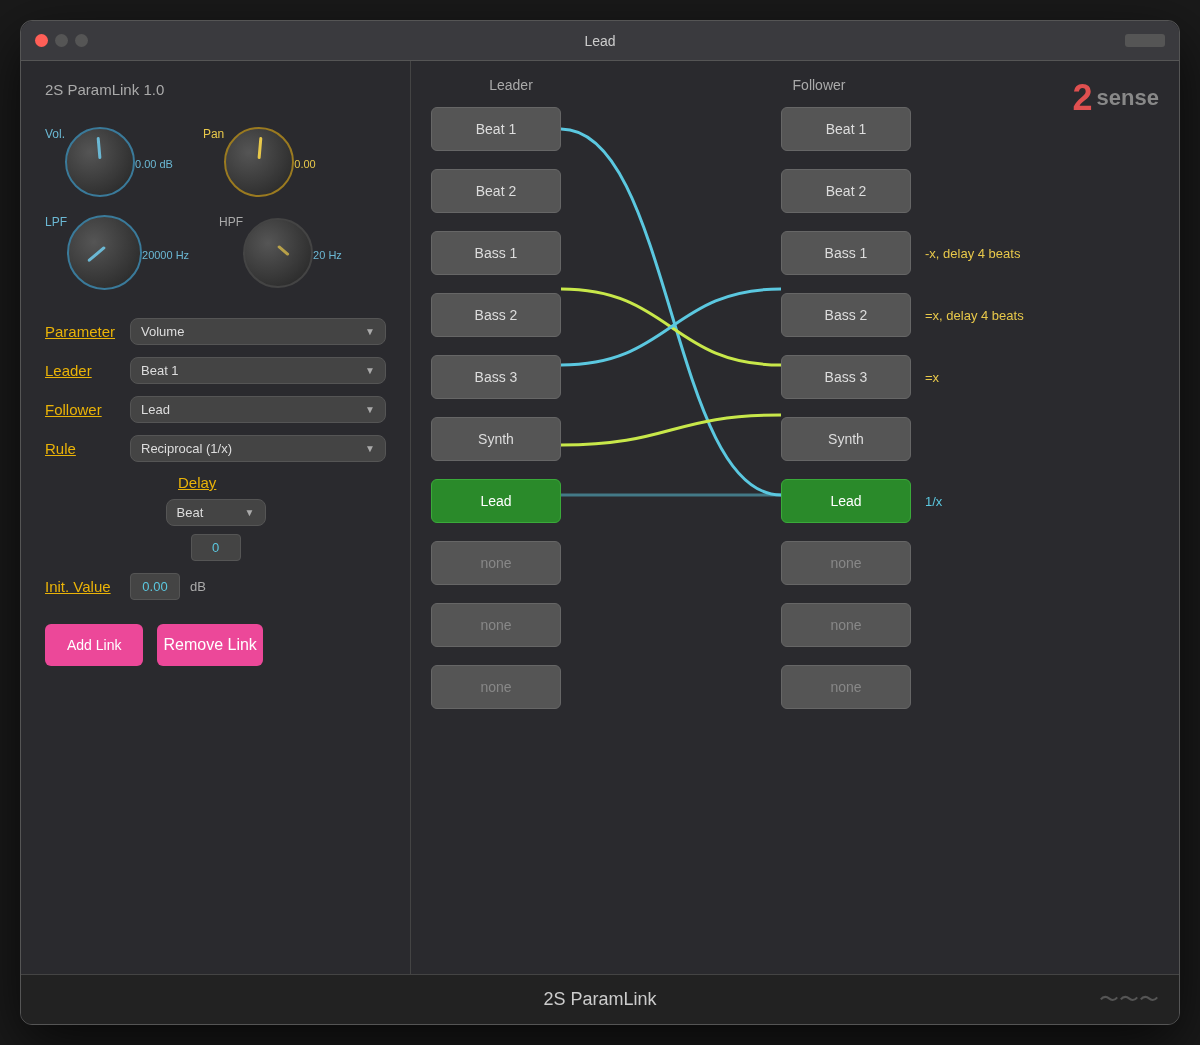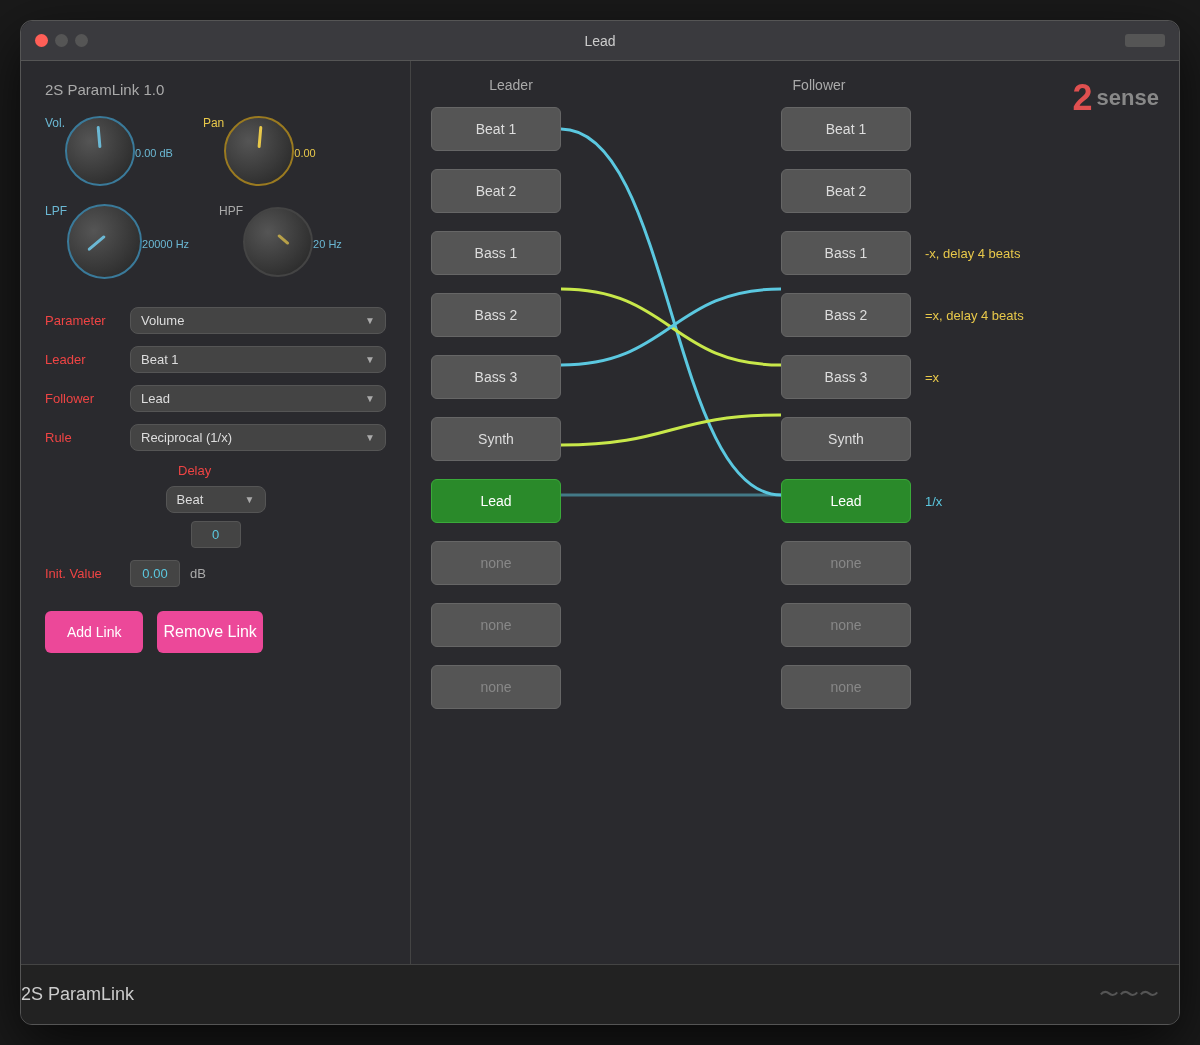--- a/index.html
+++ b/index.html
@@ -68,21 +68,21 @@
       width: 390px;
       padding: 20px 24px;
       display: flex;
       flex-direction: column;
       gap: 0;
       border-right: 1px solid #444;
     }
     .app-version {
       color: #aaa;
       font-size: 15px;
-      margin-bottom: 18px;
+      margin-bottom: 29px;
     }
     .knobs-row {
       display: flex;
       gap: 30px;
       margin-bottom: 8px;
     }
     .knob-group {
       display: flex;
       flex-direction: row;
       align-items: center;
@@ -133,24 +133,25 @@
       display: flex;
       flex-direction: column;
       gap: 12px;
     }
     .form-row {
       display: flex;
       align-items: center;
       gap: 10px;
     }
     .form-label {
-      color: #ef4444;
-      font-size: 13px;
+      color: #eab308;
+      font-size: 15px;
       width: 75px;
       flex-shrink: 0;
+      text-decoration: underline;
     }
     .form-select {
       background: #444;
       border: 1px solid #555;
       color: #ddd;
       font-size: 13px;
       padding: 5px 10px;
       border-radius: 8px;
       display: flex;
       align-items: center;
@@ -277,24 +278,24 @@
     .connections-svg {
       position: absolute;
       top: 0;
       left: 130px;
       width: 220px;
       pointer-events: none;
     }
     
     .bottom-bar {
       background: #222;
-      height: 60px;
-      display: flex;
-      align-items: center;
-      justify-content: flex-start;
+      height: 50px;
+      display: flex;
+      align-items: center;
+      justify-content: center;
       border-top: 1px solid #444;
     }
     .bottom-title {
       color: #ccc;
       font-size: 18px;
       font-weight: 500;
     }
     .waveform-icon {
       position: absolute;
       right: 20px;

